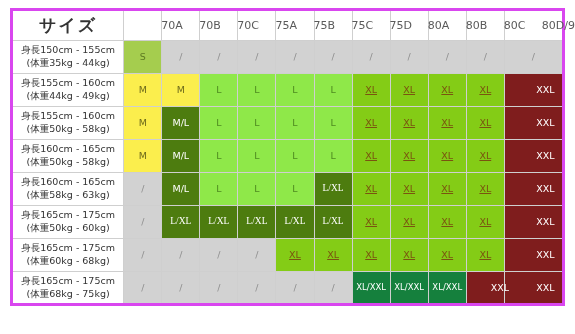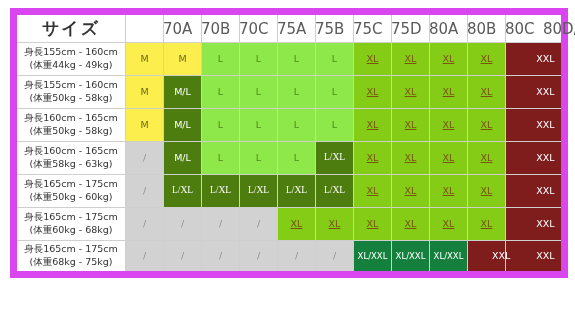--- a/index.html
+++ b/index.html
@@ -16,21 +16,21 @@
   #size-chart-wrapper {
     padding: 8px 10px 10px 10px;
     box-sizing: border-box;
     width: 575px;
     height: 334px;
   }
   table.size-chart {
     border-collapse: collapse;
     width: 555px;
     table-layout: fixed;
-    border: 7px solid #d946ef;
+    border: 3px solid #d946ef;
   }
   table.size-chart col.label-col { width: 112px; }
   table.size-chart col.sz-col { width: 38px; }
   table.size-chart col.sz-col-wide { width: 59px; }
 
   th, td {
     border: 1px solid #cfcfcf;
     padding: 0;
     margin: 0;
     text-align: center;
@@ -42,21 +42,21 @@
   tr.head-row { height: 31px; }
   th.corner-cell {
     background: #ffffff;
     font-size: 17px;
     letter-spacing: 2px;
     color: #333333;
     font-weight: bold;
   }
   th.col-head {
     background: #ffffff;
-    font-size: 15px;
+    font-size: 11px;
     color: #5a5a5a;
     padding-left: 37px;
   }
 
   
   tr.data-row { height: 33px; }
   td.row-label {
     background: #ffffff;
     font-size: 9.5px;
     color: #333333;
@@ -112,20 +112,37 @@
           <th class="col-head">75D</th>
           <th class="col-head">80A</th>
           <th class="col-head">80B</th>
           <th class="col-head">80C</th>
           <th class="col-head">80D/90AB</th>
         </tr>
     </thead>
     <tbody>
         <tr class="data-row">
           <td class="row-label">
+            <span class="lbl-line">身長150cm - 155cm</span>
+            <span class="lbl-line">(体重35kg - 44kg)</span>
+          </td>
+          <td class="cell v-s">S</td>
+          <td class="cell v-none">/</td>
+          <td class="cell v-none">/</td>
+          <td class="cell v-none">/</td>
+          <td class="cell v-none">/</td>
+          <td class="cell v-none">/</td>
+          <td class="cell v-none">/</td>
+          <td class="cell v-none">/</td>
+          <td class="cell v-none">/</td>
+          <td class="cell v-none">/</td>
+          <td class="cell v-none">/</td>
+        </tr>
+        <tr class="data-row">
+          <td class="row-label">
             <span class="lbl-line">身長155cm - 160cm</span>
             <span class="lbl-line">(体重44kg - 49kg)</span>
           </td>
           <td class="cell v-m">M</td>
           <td class="cell v-m">M</td>
           <td class="cell v-l">L</td>
           <td class="cell v-l">L</td>
           <td class="cell v-l">L</td>
           <td class="cell v-l">L</td>
           <td class="cell v-xl">XL</td>

